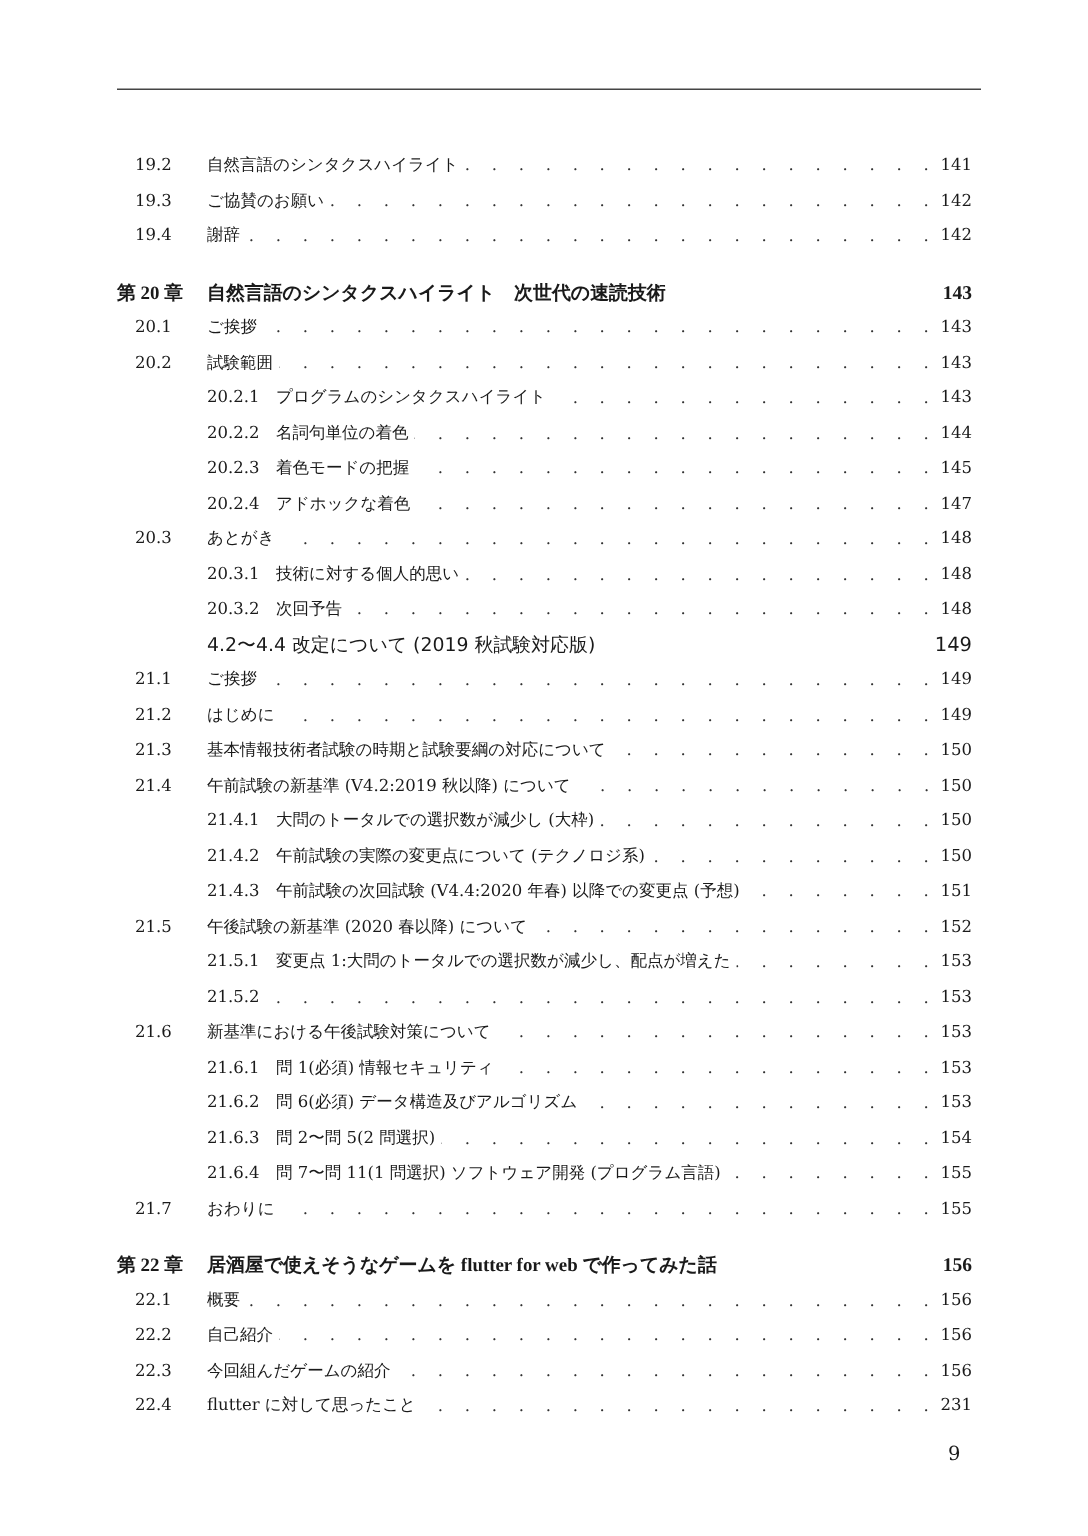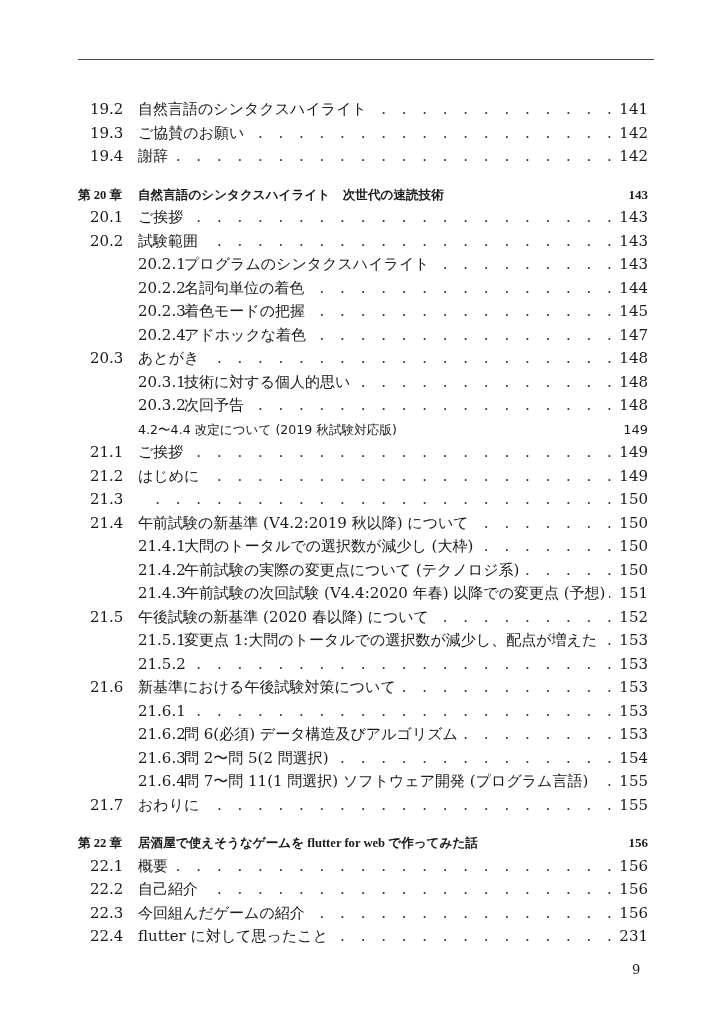--- a/index.html
+++ b/index.html
@@ -8,21 +8,21 @@
       font-family: "DejaVu Serif", "Liberation Serif", serif;
       color: #1a1a1a;
     }
     .top-rule {
       position: absolute; left: 78px; top: 59px; width: 576px; height: 0;
       border-top: 1.2px solid #444;
     }
     .toc { position: absolute; left: 78px; top: 98px; width: 570px; }
     .row {
       position: relative; height: 23.5px; line-height: 23.5px;
-      font-size: 15px; display: flex; align-items: baseline; white-space: nowrap;
+      font-size: 11px; display: flex; align-items: baseline; white-space: nowrap;
     }
     .row .num { flex: 0 0 auto; }
     .row .title { flex: 0 0 auto; padding-right: 4px; }
     .row .leader {
       flex: 1 1 auto; overflow: hidden; color: #333; letter-spacing: 5.5px;
       text-align: right; direction: rtl;
     }
     .row .page { flex: 0 0 auto; text-align: right; padding-left: 2px; }
     .sec .num { width: 60px; padding-left: 12px; box-sizing: border-box; width: 60px; }
     .sub .num { width: 106px; padding-left: 60px; box-sizing: border-box; }
@@ -139,20 +139,21 @@
     <span class="page">149</span>
   </div>
   <div class="row sec">
     <span class="num">21.2</span>
     <span class="title">はじめに</span>
     <span class="leader">. . . . . . . . . . . . . . . . . . . . . . . . . . . . . . . . . . . . . . . . . . . . . . . . . . . . . . . . . . . . . . . . . . . . . . . . . . . . .</span>
     <span class="page">149</span>
   </div>
   <div class="row sec">
     <span class="num">21.3</span>
+    <span class="title">基本情報技術者試験の時期と試験要綱の対応について</span>
     <span class="leader">. . . . . . . . . . . . . . . . . . . . . . . . . . . . . . . . . . . . . . . . . . . . . . . . . . . . . . . . . . . . . . . . . . . . . . . . . . . . .</span>
     <span class="page">150</span>
   </div>
   <div class="row sec">
     <span class="num">21.4</span>
     <span class="title">午前試験の新基準 (V4.2:2019 秋以降) について</span>
     <span class="leader">. . . . . . . . . . . . . . . . . . . . . . . . . . . . . . . . . . . . . . . . . . . . . . . . . . . . . . . . . . . . . . . . . . . . . . . . . . . . .</span>
     <span class="page">150</span>
   </div>
   <div class="row sub">
@@ -191,20 +192,21 @@
     <span class="page">153</span>
   </div>
   <div class="row sec">
     <span class="num">21.6</span>
     <span class="title">新基準における午後試験対策について</span>
     <span class="leader">. . . . . . . . . . . . . . . . . . . . . . . . . . . . . . . . . . . . . . . . . . . . . . . . . . . . . . . . . . . . . . . . . . . . . . . . . . . . .</span>
     <span class="page">153</span>
   </div>
   <div class="row sub">
     <span class="num">21.6.1</span>
+    <span class="title">問 1(必須) 情報セキュリティ</span>
     <span class="leader">. . . . . . . . . . . . . . . . . . . . . . . . . . . . . . . . . . . . . . . . . . . . . . . . . . . . . . . . . . . . . . . . . . . . . . . . . . . . .</span>
     <span class="page">153</span>
   </div>
   <div class="row sub">
     <span class="num">21.6.2</span>
     <span class="title">問 6(必須) データ構造及びアルゴリズム</span>
     <span class="leader">. . . . . . . . . . . . . . . . . . . . . . . . . . . . . . . . . . . . . . . . . . . . . . . . . . . . . . . . . . . . . . . . . . . . . . . . . . . . .</span>
     <span class="page">153</span>
   </div>
   <div class="row sub">

